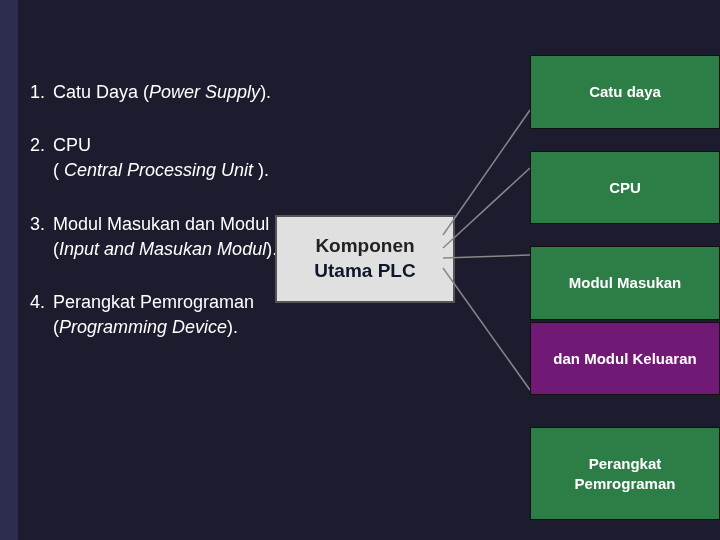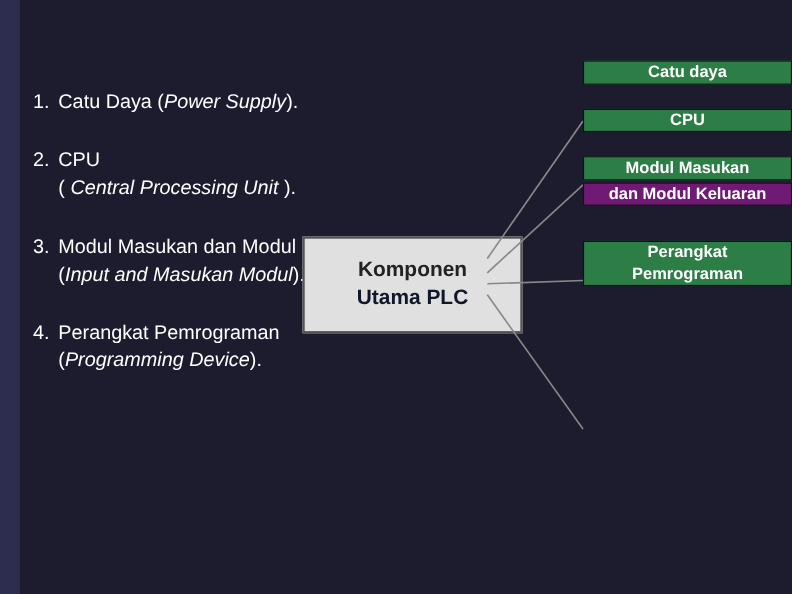--- a/index.html
+++ b/index.html
@@ -88,21 +88,21 @@
     .right-block {
       background: #2d7d46;
       border: 1.5px solid #111;
       color: #ffffff;
       font-size: 15px;
       font-weight: bold;
       display: flex;
       align-items: center;
       justify-content: center;
       text-align: center;
-      padding: 0 6px;
+      padding: 26px 6px;
       line-height: 1.3;
     }
 
     .right-block.dark {
       background: #701a75;
     }
 
     
     .right-divider {
       height: 18px;
@@ -141,21 +141,21 @@
 
     <div class="list-item">
       <span class="list-bullet">4.</span>
       <span class="list-text">
         Perangkat Pemrograman<br>(<em>Programming Device</em>).
       </span>
     </div>
 
   </div>
 
-  <div style="position:absolute; left:275px; top:215px; background:#e0e0e0; border:2px solid #555; width:200px; height:88px; display:flex; flex-direction:column; align-items:center; justify-content:center;">
+  <div style="position:absolute; left:275px; top:215px; background:#e0e0e0; border:2px solid #555; width:180px; height:88px; display:flex; flex-direction:column; align-items:center; justify-content:center;">
     <span style="font-size:19px; font-weight:bold; color:#222; line-height:1.3;">Komponen</span>
     <span style="font-size:19px; font-weight:bold; color:#0f172a; line-height:1.3;">Utama PLC</span>
   </div>
 
   <svg class="connector-svg">
 
     <line x1="443" y1="235" x2="530" y2="110" stroke="#888" stroke-width="1.5"></line>
 
     <line x1="443" y1="248" x2="530" y2="168" stroke="#888" stroke-width="1.5"></line>
 

